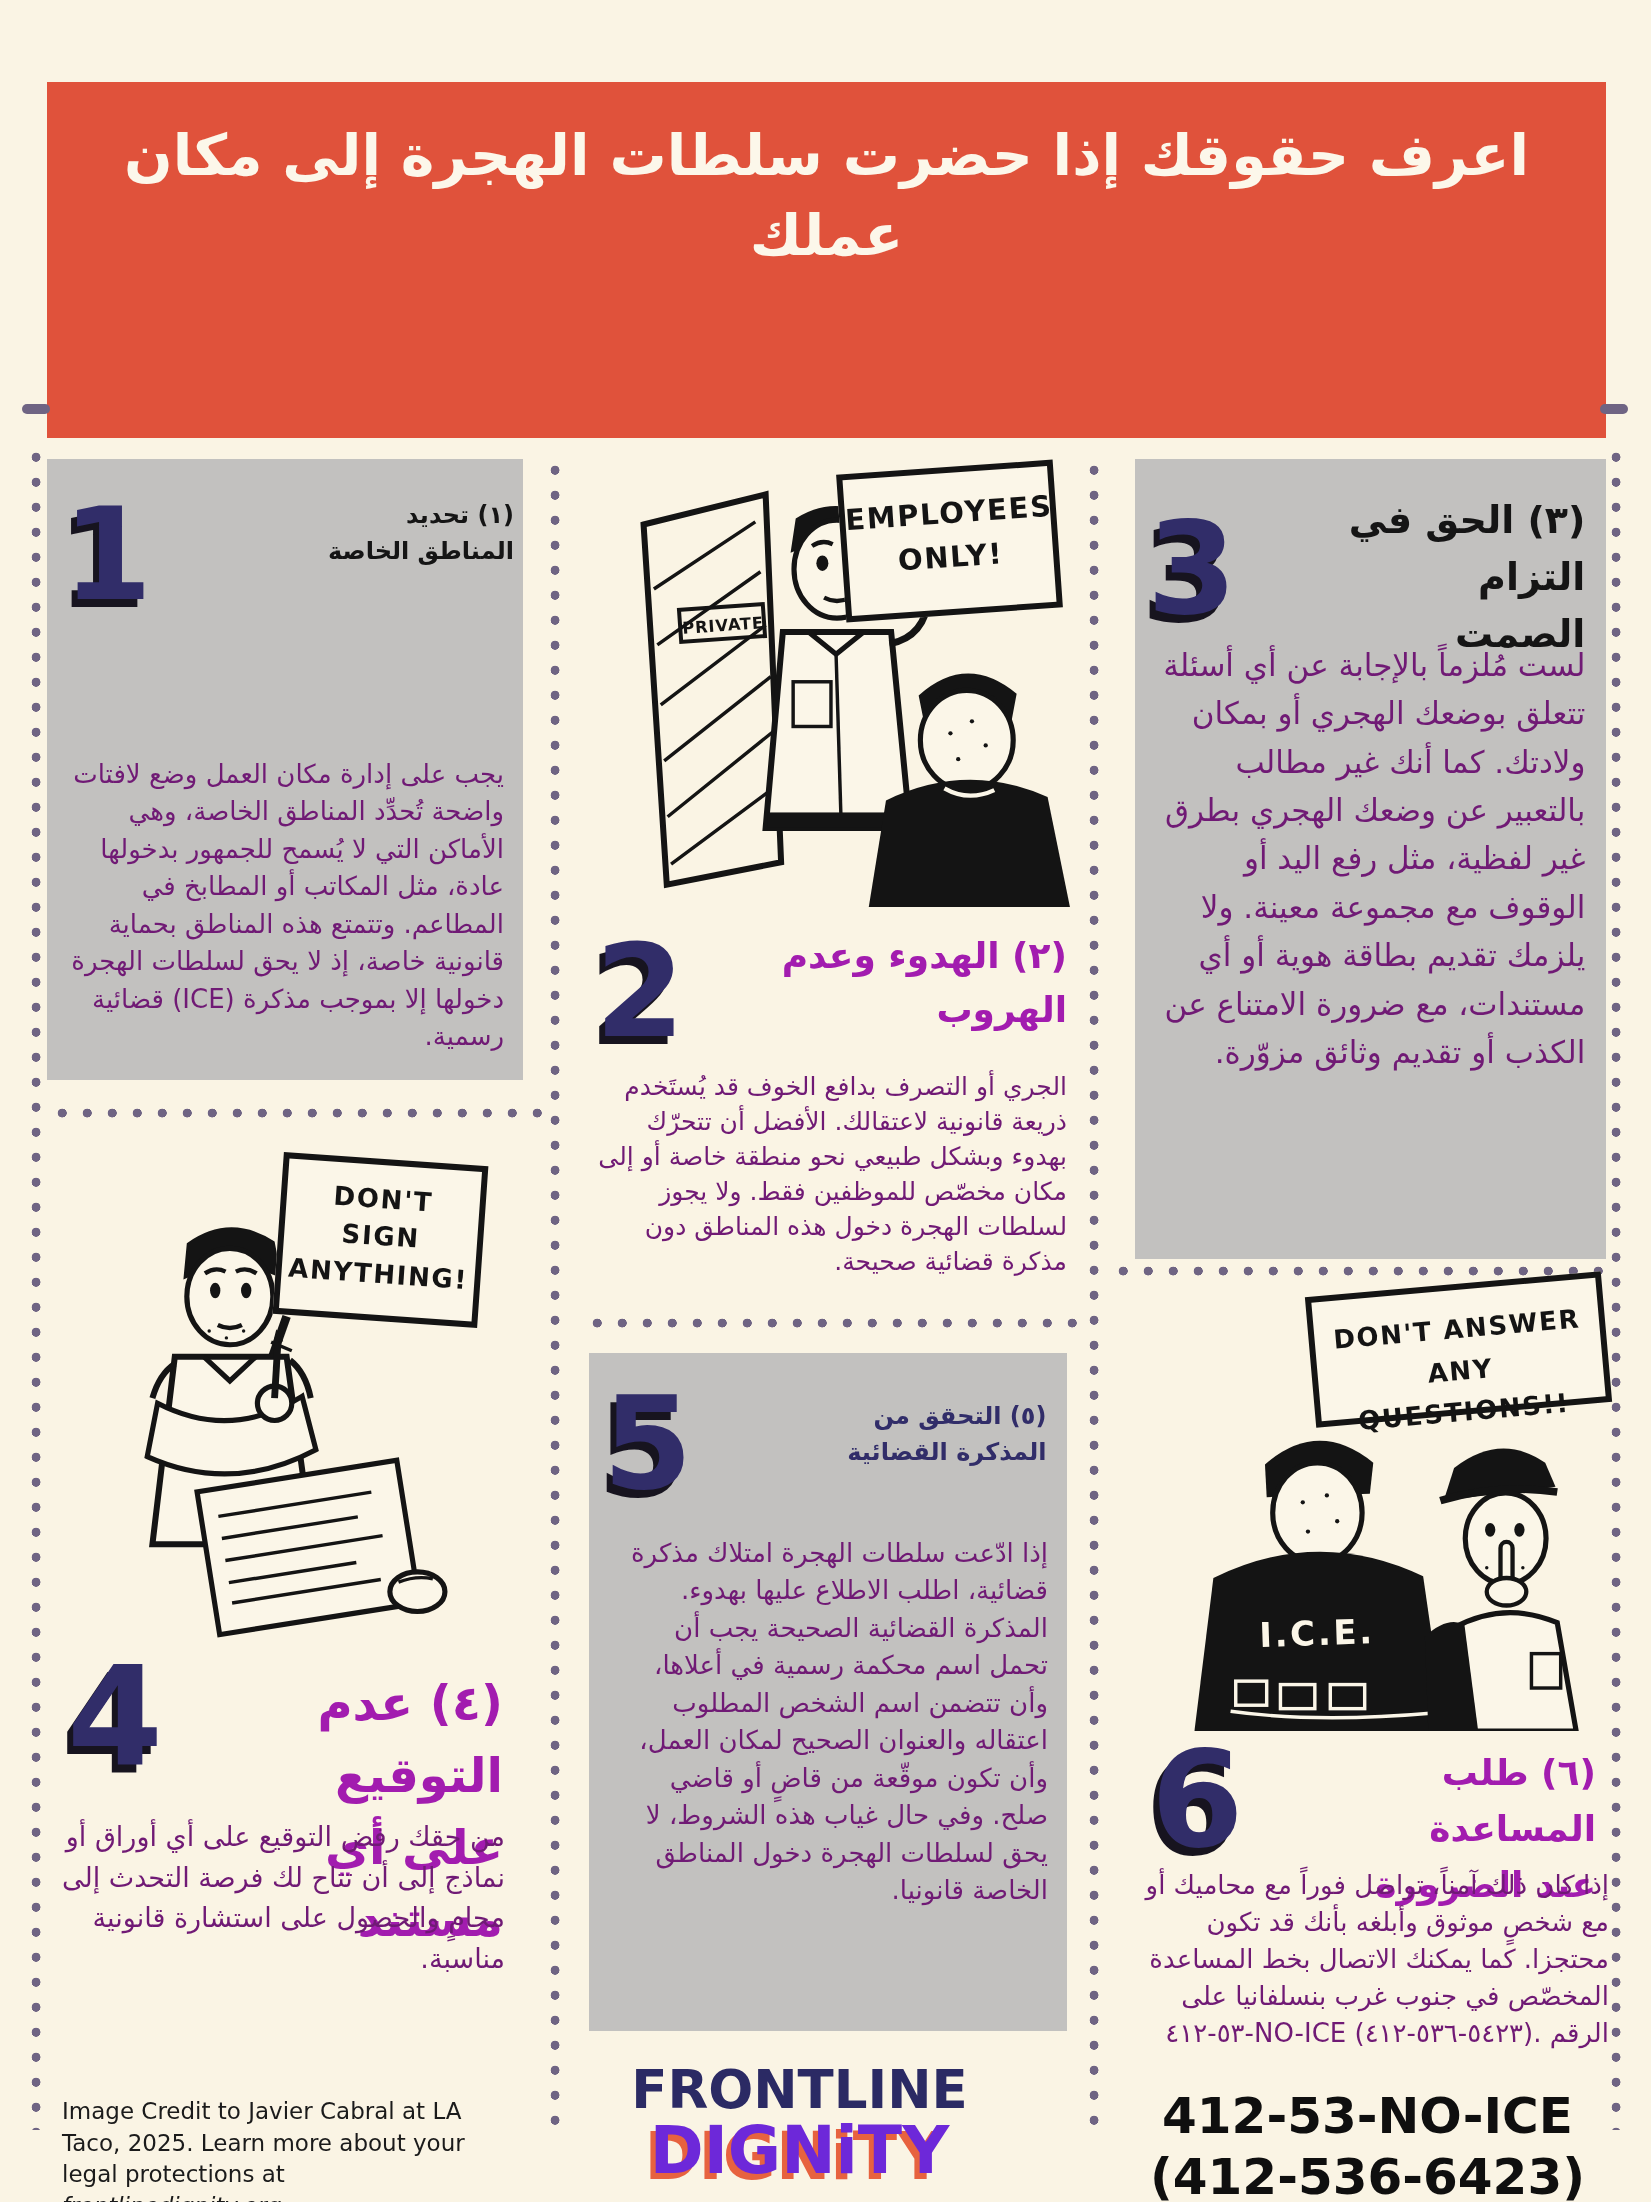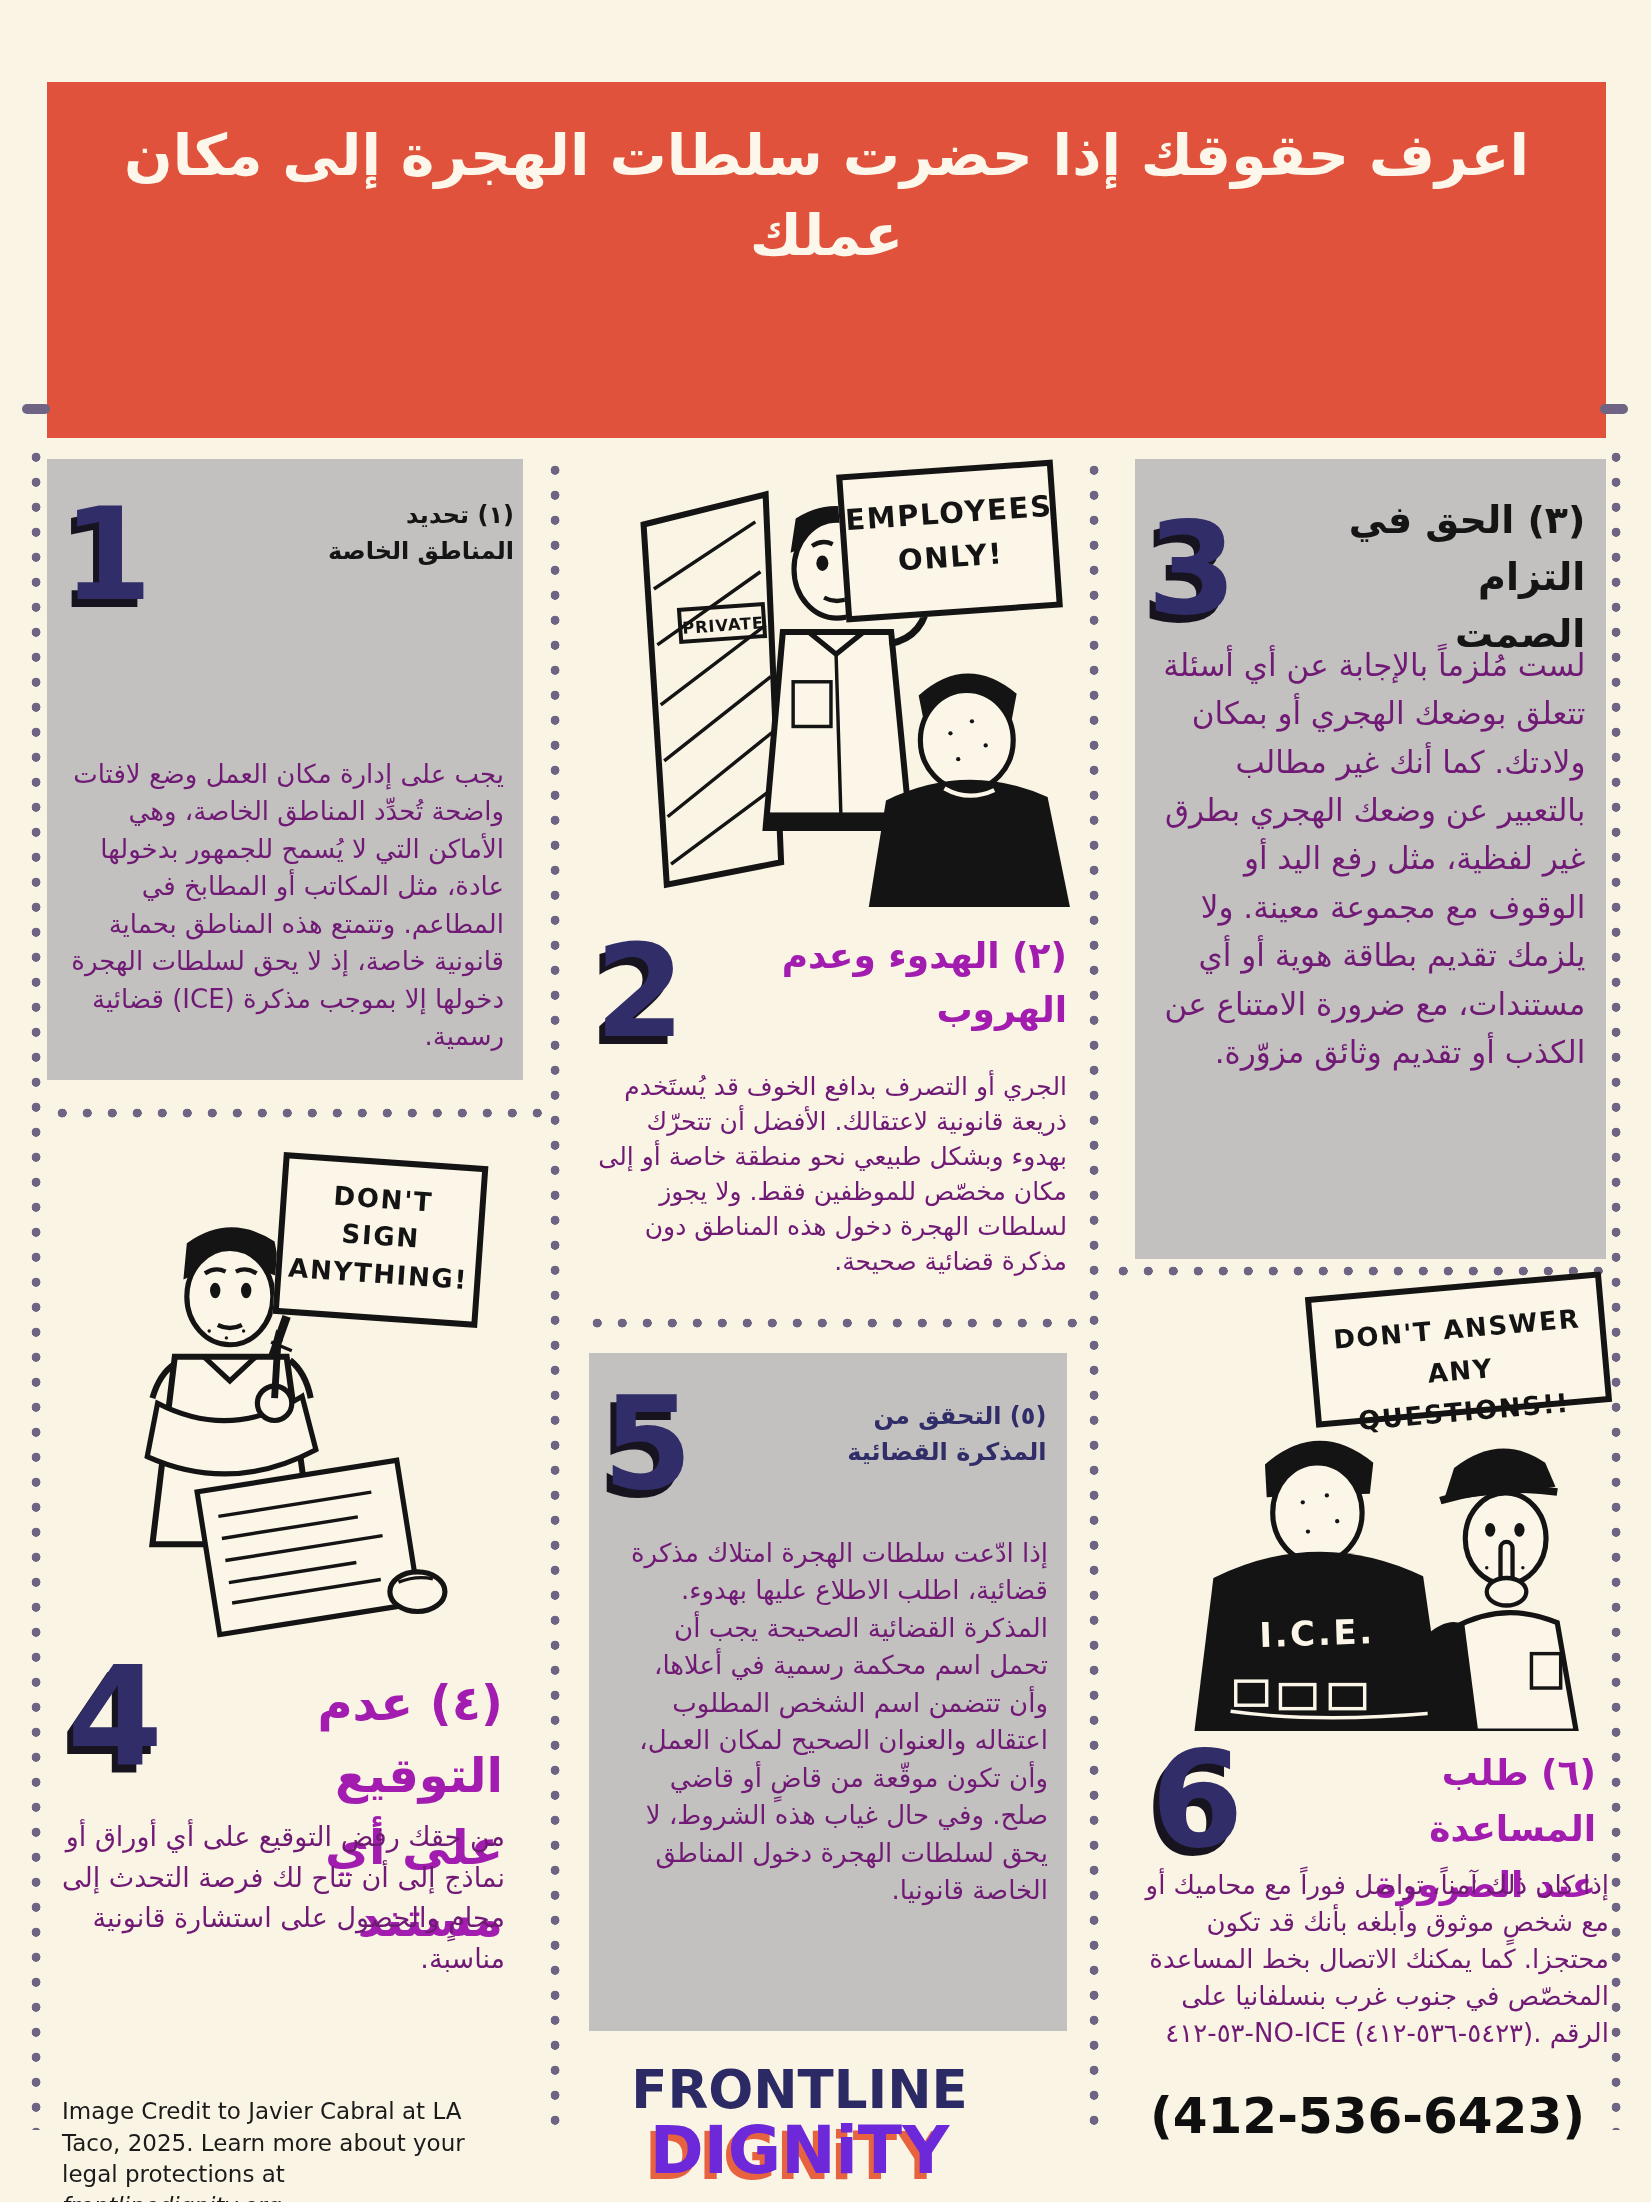--- a/index.html
+++ b/index.html
@@ -200,17 +200,18 @@
   </div>
 
   <div class="abs num" style="left:1151px;top:1734px;font-size:133px;">6</div>
   <div class="abs h-ar h-orange" style="left:1269px;top:1745px;width:327px;font-size:36px;line-height:1.55;">(٦) طلب المساعدة
 عند الضرورة</div>
   <div class="abs b-ar" style="left:1127px;top:1867px;width:482px;font-size:26px;line-height:1.42;" dir="rtl">
     <span>إذا كان ذلك آمناً، تواصل فوراً مع محاميك أو مع شخصٍ موثوق وأبلغه بأنك قد تكون محتجزا. كما يمكنك الاتصال بخط المساعدة المخصّص في جنوب غرب بنسلفانيا على الرقم </span><span dir="ltr">٥٣-٤١٢-NO-ICE (٥٤٢٣-٥٣٦-٤١٢).</span>
   </div>
 
   <div class="abs phone-big" style="left:1118px;top:2086px;width:499px;">
+    <div>412-53-NO-ICE</div>
     <div>(412-536-6423)</div>
   </div>
 
 </div>
 
 
 </body></html>

